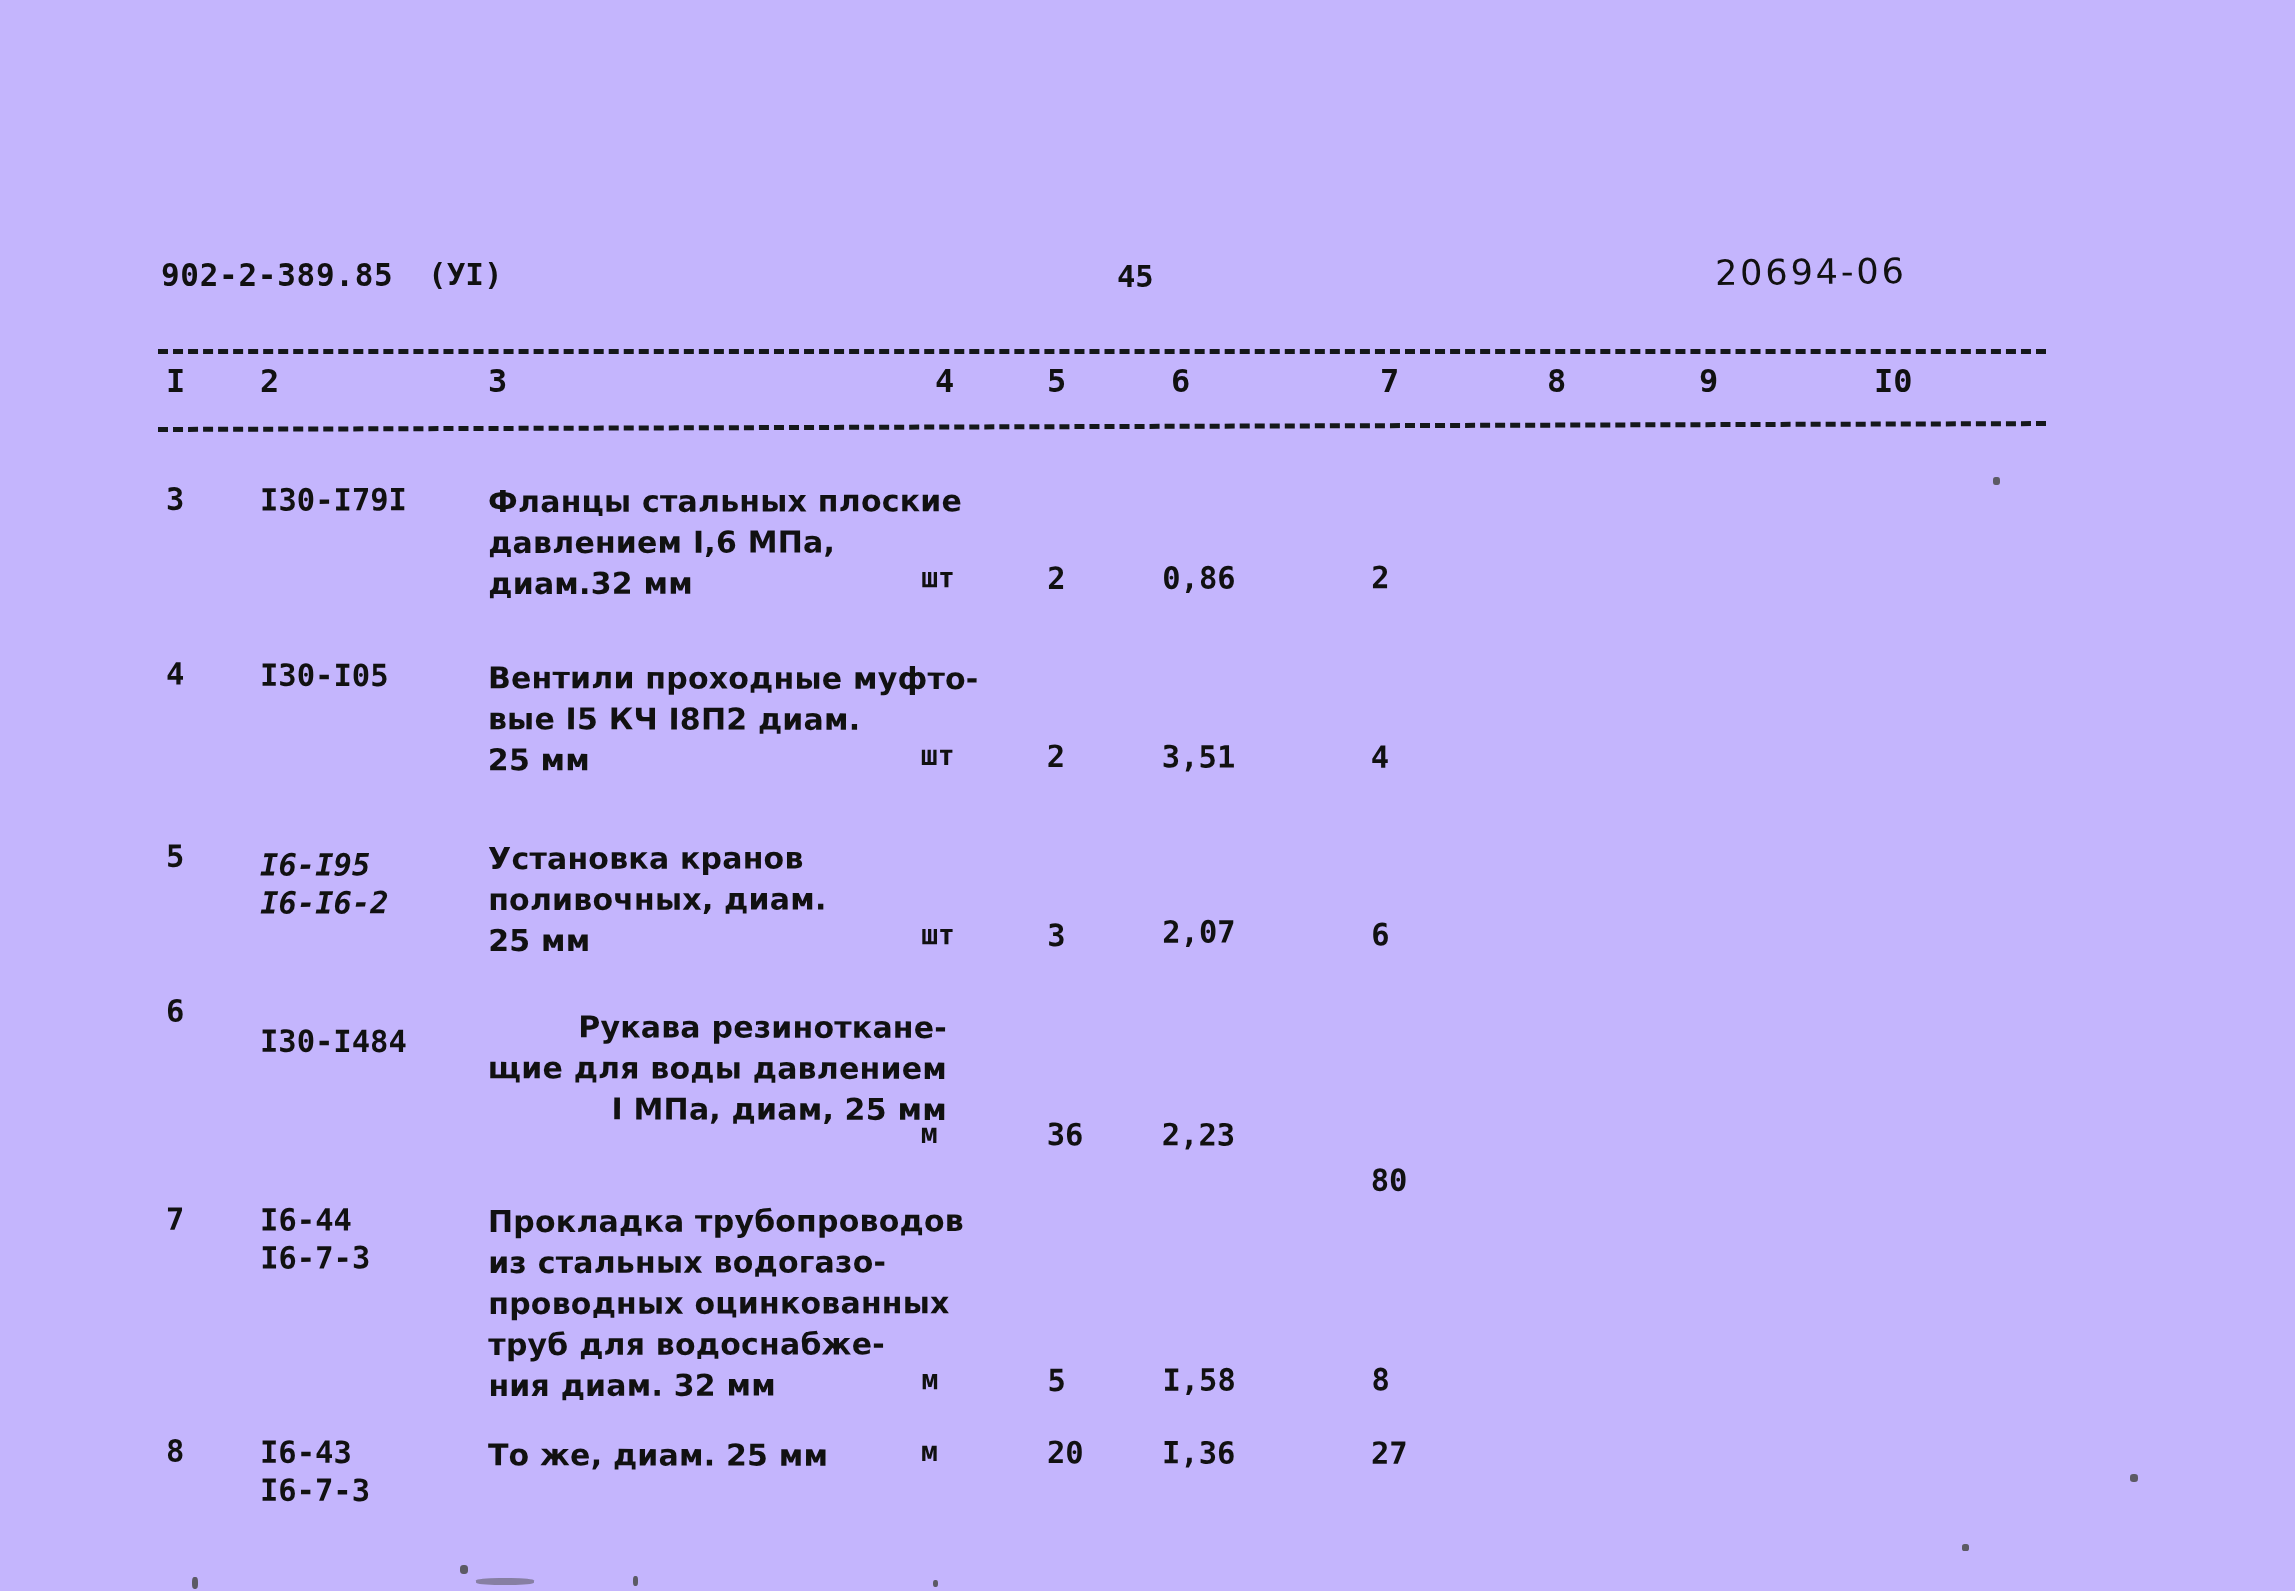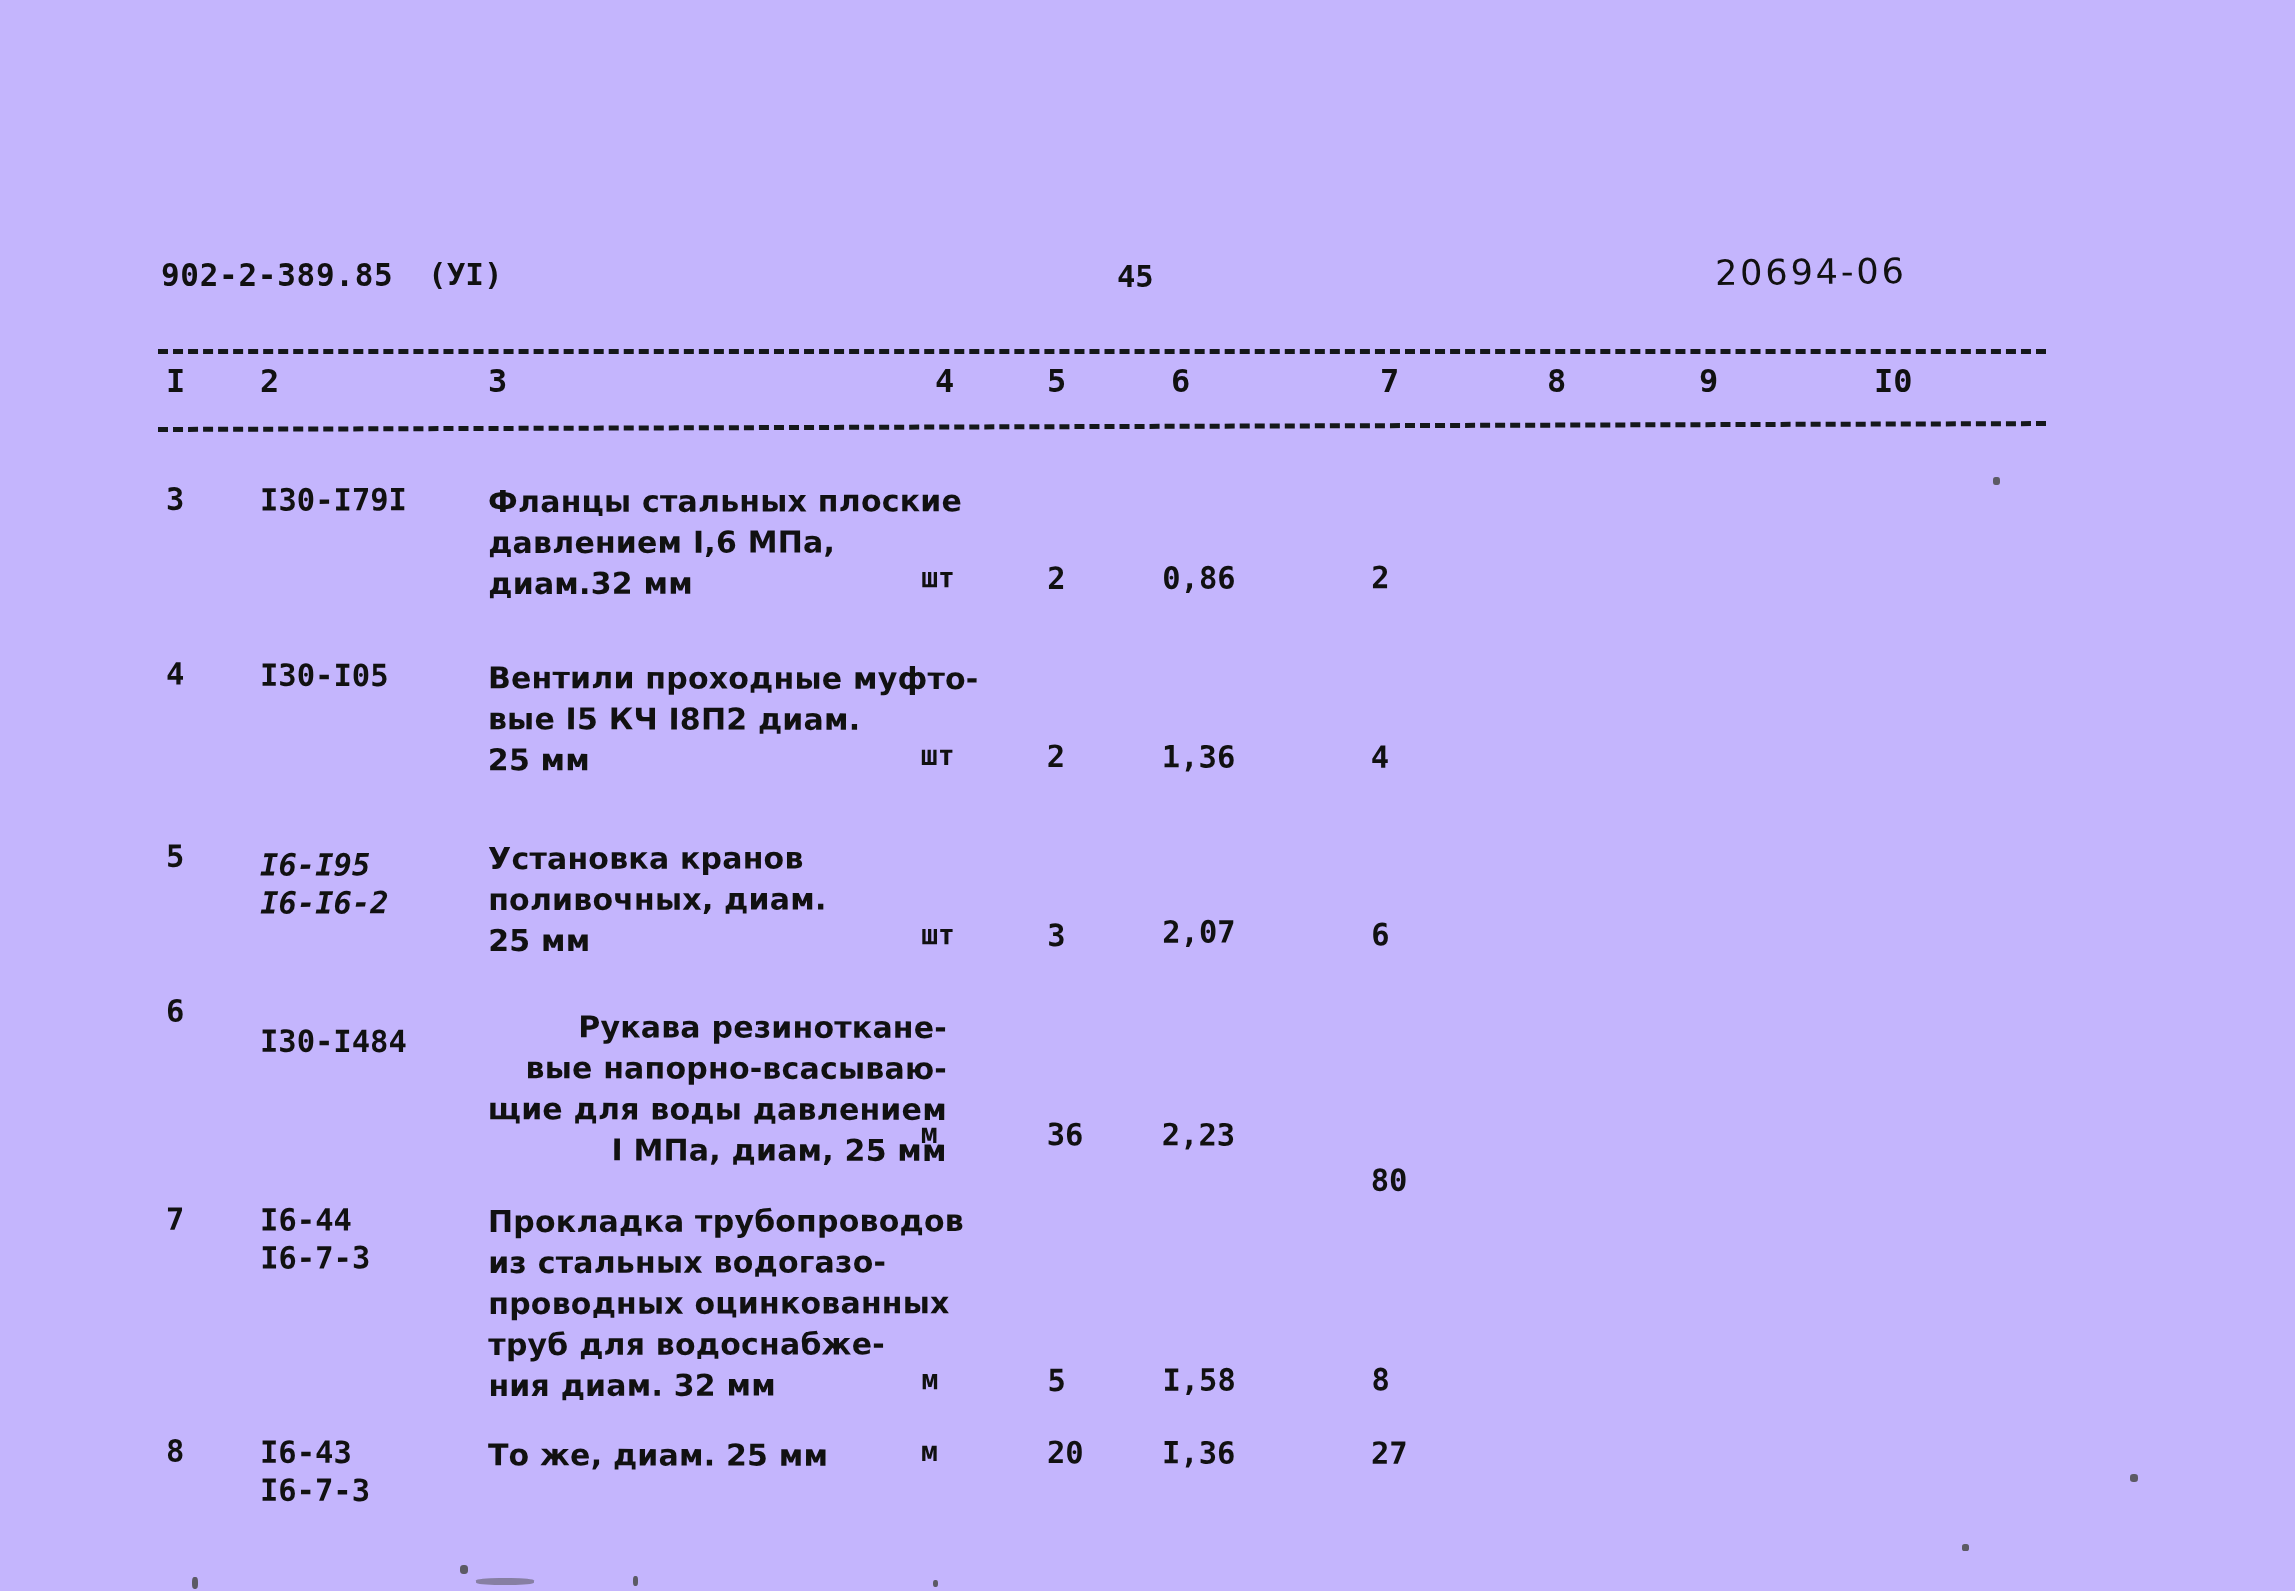--- a/index.html
+++ b/index.html
@@ -175,36 +175,36 @@
         <span class="cell cell-qty" style="top: 81px;">2</span>
         <span class="cell cell-price" style="top: 81px;">0,86</span>
         <span class="cell cell-total" style="top: 81px;">2</span>
       </div>
       <div class="table-row jitter-b" style="position: absolute; top: 180px;">
         <span class="cell cell-pos" style="top: 0px;">4</span>
         <span class="cell cell-code" style="top: 0px;"><span class="desc-line">I30-I05</span></span>
         <span class="cell cell-desc" style="top: 0px;"><span class="desc-line">Вентили проходные муфто-</span><span class="desc-line">вые I5 КЧ I8П2 диам.</span><span class="desc-line">25 мм</span></span>
         <span class="cell cell-unit" style="top: 81px;">шт</span>
         <span class="cell cell-qty" style="top: 81px;">2</span>
-        <span class="cell cell-price" style="top: 81px;">1,36</span>
+        <span class="cell cell-price" style="top: 81px;">3,51</span>
         <span class="cell cell-total" style="top: 81px;">4</span>
       </div>
       <div class="table-row jitter-a" style="position: absolute; top: 357px;">
         <span class="cell cell-pos" style="top: 0px;">5</span>
         <span class="cell cell-code" style="top: 8px; font-style: italic;"><span class="desc-line">I6-I95</span><span class="desc-line">I6-I6-2</span></span>
         <span class="cell cell-desc" style="top: 0px;"><span class="desc-line">Установка кранов</span><span class="desc-line">поливочных, диам.</span><span class="desc-line">25 мм</span></span>
         <span class="cell cell-unit" style="top: 81px;">шт</span>
         <span class="cell cell-qty" style="top: 81px;">3</span>
         <span class="cell cell-price" style="top: 78px;">2,07</span>
         <span class="cell cell-total" style="top: 81px;">6</span>
       </div>
       <div class="table-row jitter-b" style="position: absolute; top: 517px;">
         <span class="cell cell-pos" style="top: 0px;">6</span>
         <span class="cell cell-code" style="top: 0px; margin-top: 29px;"><span class="desc-line">I30-I484</span></span>
-        <span class="cell cell-desc" style="top: 12px; text-align: right;"><span class="desc-line">Рукава резиноткане-</span><span class="desc-line">вые напорно-всасываю-</span><span class="desc-line">щие для воды давлением</span><span class="desc-line">I МПа, диам, 25 мм</span></span>
+        <span class="cell cell-desc" style="top: 12px; text-align: right;"><span class="desc-line">Рукава резиноткане-</span><span class="desc-line">щие для воды давлением</span><span class="desc-line">I МПа, диам, 25 мм</span></span>
         <span class="cell cell-unit" style="top: 122px;">м</span>
         <span class="cell cell-qty" style="top: 122px;">36</span>
         <span class="cell cell-price" style="top: 122px;">2,23</span>
         <span class="cell cell-total" style="top: 122px; margin-top: 45px;">80</span>
       </div>
       <div class="table-row jitter-a" style="position: absolute; top: 720px;">
         <span class="cell cell-pos" style="top: 0px;">7</span>
         <span class="cell cell-code" style="top: 0px;"><span class="desc-line">I6-44</span><span class="desc-line">I6-7-3</span></span>
         <span class="cell cell-desc" style="top: 0px;"><span class="desc-line">Прокладка трубопроводов</span><span class="desc-line">из стальных водогазо-</span><span class="desc-line">проводных оцинкованных</span><span class="desc-line">труб для водоснабже-</span><span class="desc-line">ния диам. 32 мм</span></span>
         <span class="cell cell-unit" style="top: 163px;">м</span>

